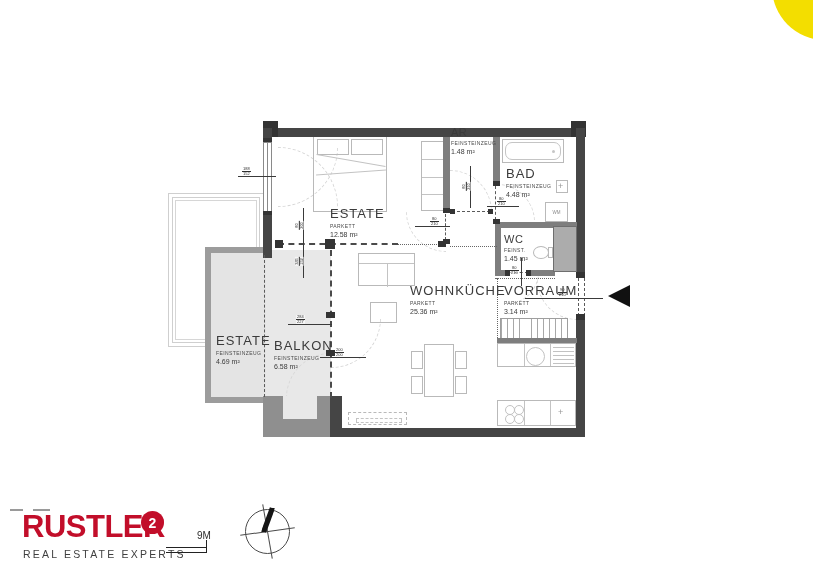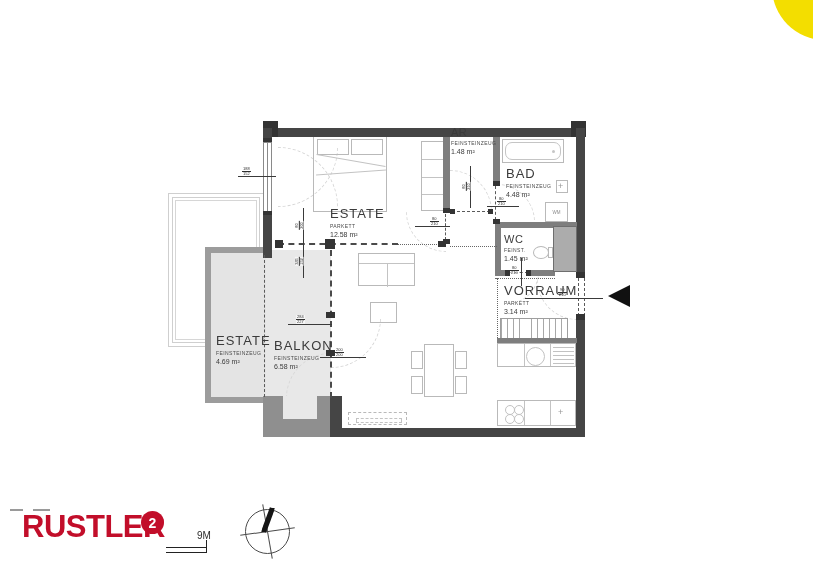--- a/index.html
+++ b/index.html
@@ -274,38 +274,44 @@
   <div class="room-label" style="left:504px;top:233px;">
     <span class="room-name sm">WC</span>
     <span class="room-mat">FEINST.</span>
     <span class="room-area">1.45 m²</span>
   </div>
   <div class="room-label" style="left:504px;top:283px;">
     <span class="room-name">VORRAUM</span>
     <span class="room-mat">PARKETT</span>
     <span class="room-area">3.14 m²</span>
   </div>
+  <div class="room-label" style="left:410px;top:283px;">
+    <span class="room-name">WOHNKÜCHE</span>
+    <span class="room-mat">PARKETT</span>
+    <span class="room-area">25.36 m²</span>
+  </div>
   <div class="room-label" style="left:216px;top:333px;">
     <span class="room-name">ESTATE</span>
     <span class="room-mat">FEINSTEINZEUG</span>
     <span class="room-area">4.69 m²</span>
   </div>
   <div class="room-label" style="left:274px;top:338px;">
     <span class="room-name">BALKON</span>
     <span class="room-mat">FEINSTEINZEUG</span>
     <span class="room-area">6.58 m²</span>
   </div>
 
   <div class="remnant" style="left:10px;top:509px;width:13px;height:2px;"></div>
   <div class="remnant" style="left:33px;top:509px;width:17px;height:2px;"></div>
 
   <div class="logo-word" id="logoWord" style="color: rgb(194, 14, 42);">RUSTLER</div>
   <div class="logo-mark" id="logoMark" style="background: rgb(194, 14, 42);">
     <span>2</span>
   </div>
+  <div class="tagline">REAL ESTATE EXPERTS</div>
 
   <div class="abs" style="left:166px;top:547px;width:41px;height:1px;background:#222;z-index:9;"></div>
   <div class="abs" style="left:166px;top:552px;width:41px;height:1px;background:#222;z-index:9;"></div>
   <div class="abs" style="left:206px;top:540px;width:1px;height:13px;background:#222;z-index:9;"></div>
   <div class="scale-label">9M</div>
 
   <div class="compass">
     <div class="cl" style="transform:rotate(80deg);"></div>
     <div class="cl" style="transform:rotate(-8deg);"></div>
     <div class="needle"></div>

